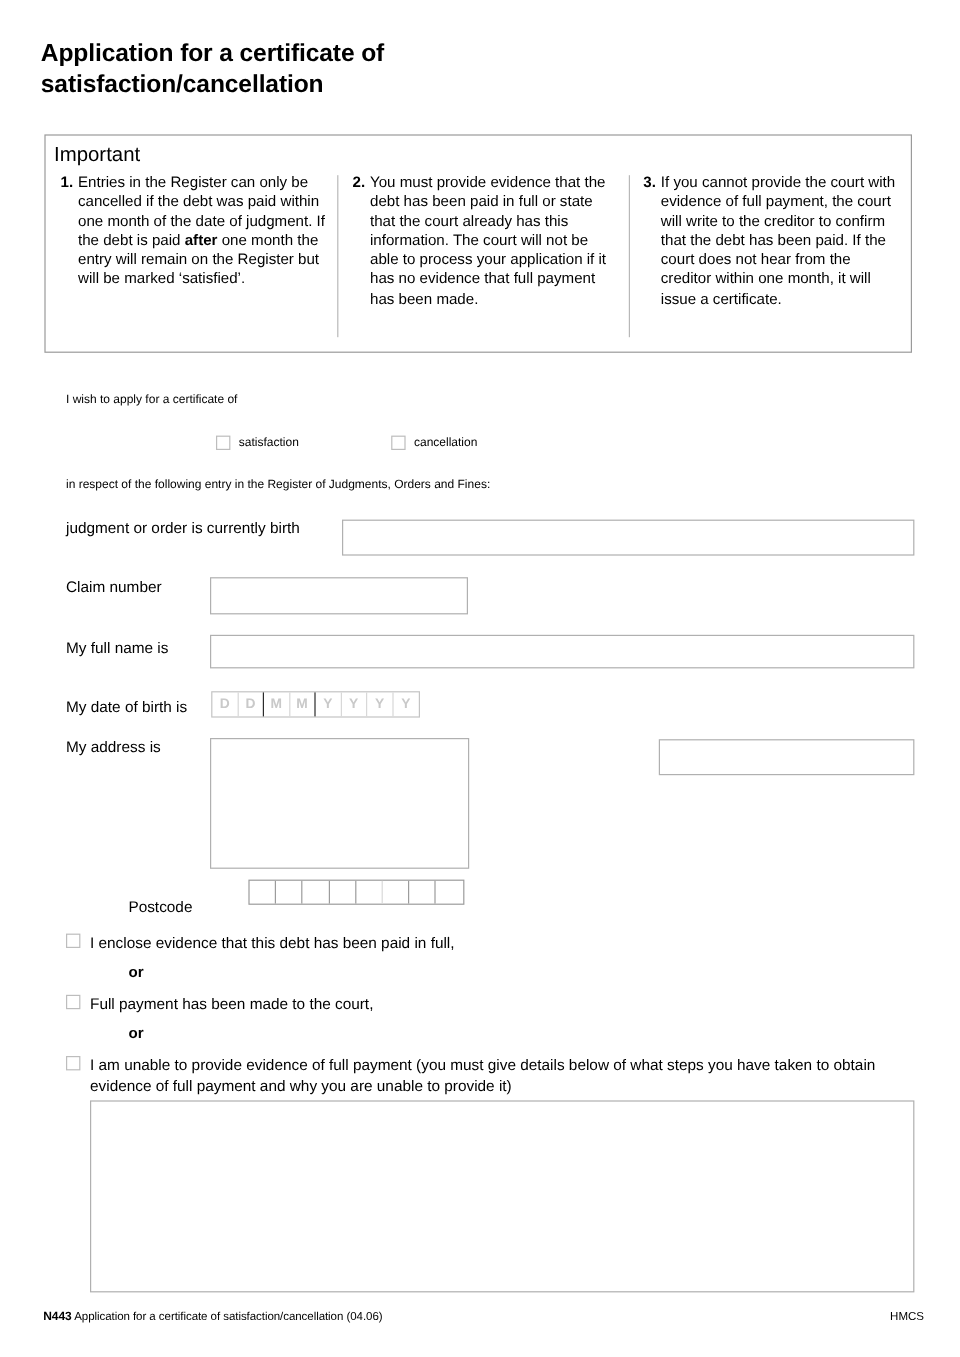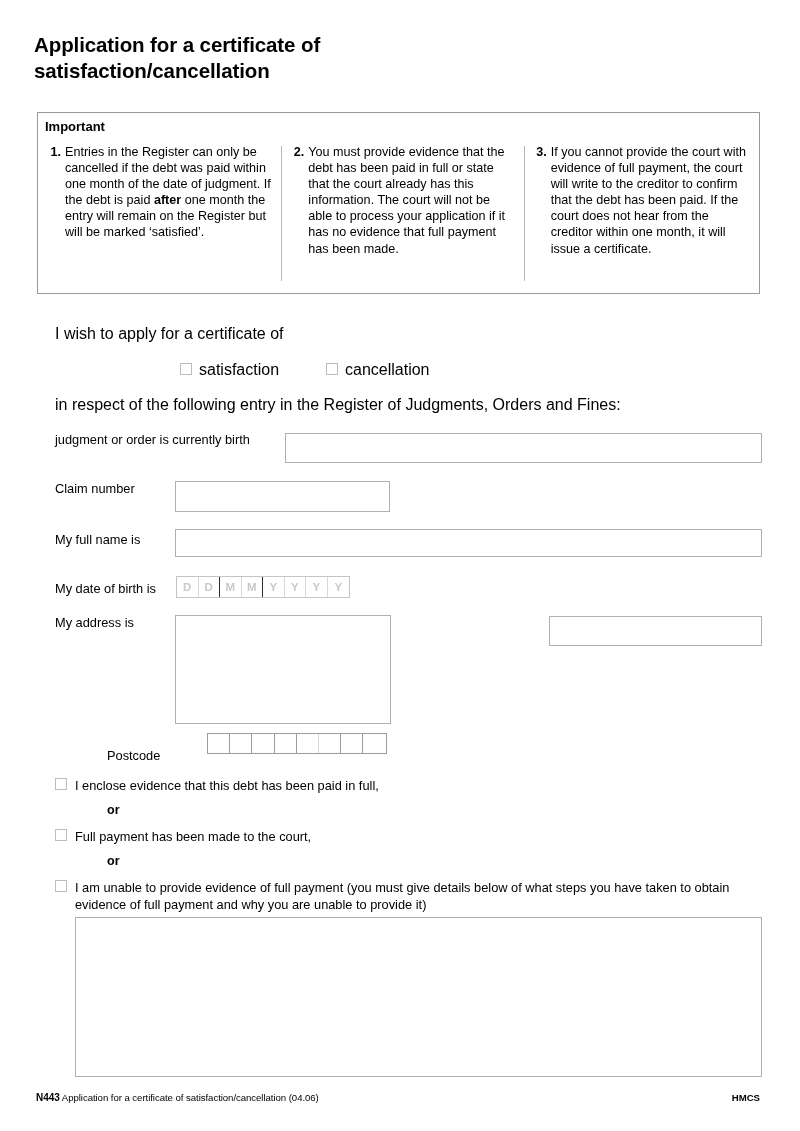--- a/index.html
+++ b/index.html
@@ -43,22 +43,22 @@
     width: 723px;
     height: 182px;
     border: 1px solid #9a9a9a;
     box-sizing: border-box;
     background: #fff;
   }
   .important-title {
     position: absolute;
     left: 7px;
     top: 6px;
-    font-size: 13px;
-    font-weight: bold;
+    font-size: 17px;
+    font-weight: normal;
   }
   .imp-cols {
     position: absolute;
     left: 0;
     top: 31px;
     width: 100%;
     display: flex;
   }
   .imp-col {
     position: relative;
@@ -87,21 +87,21 @@
     flex: 0 0 15px;
     text-align: right;
     margin-right: 4px;
   }
   .imp-text { flex: 1; }
   .imp-text b { font-weight: bold; }
 
   
   .body-text {
     position: absolute;
-    font-size: 16px;
+    font-size: 10px;
     line-height: 16px;
   }
 
   .lbl {
     position: absolute;
     font-size: 12.8px;
     line-height: 15.5px;
   }
 
   
@@ -181,24 +181,24 @@
   .footer-left {
     position: absolute;
     left: 36px;
     top: 1092px;
     font-size: 9.6px;
     letter-spacing: -0.05px;
   }
   .footer-left b { font-weight: bold; font-size: 10px; }
   .footer-right {
     position: absolute;
-    right: 40px;
+    right: 30px;
     top: 1092px;
     font-size: 9.6px;
-    font-weight: bold;
+    font-weight: normal;
   }
 </style>
 </head>
 <body>
 
 <div class="page">
 
   <div class="title">
     <div>Application for a certificate of</div>
     <div>satisfaction/cancellation</div>

